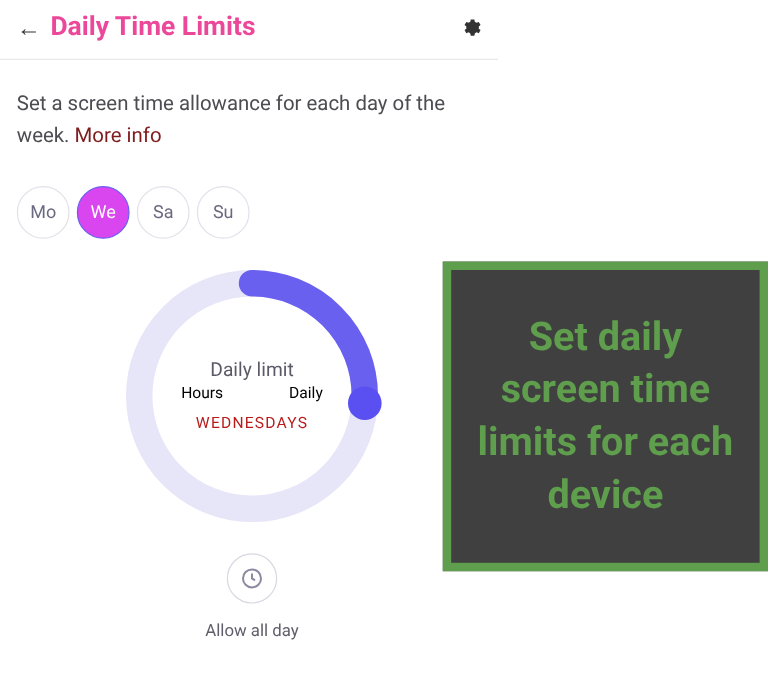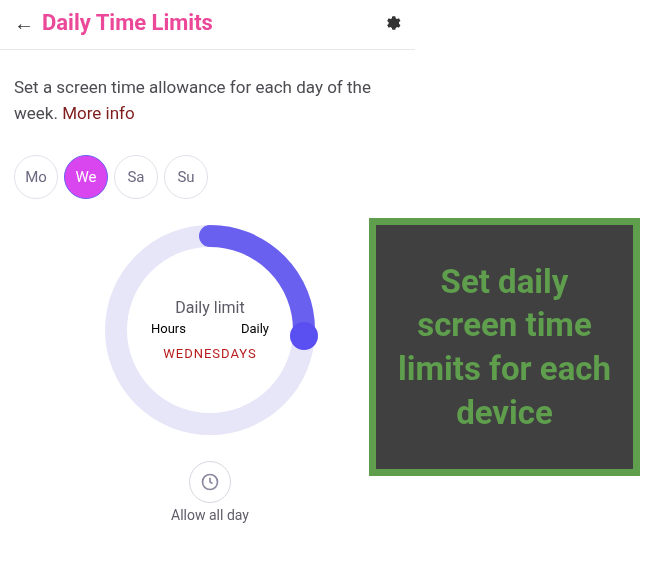--- a/index.html
+++ b/index.html
@@ -32,21 +32,21 @@
   .ring-fg { fill: none; stroke: #6a60f0; stroke-width: 22; stroke-linecap: round; }
   .knob { position: absolute; width: 28px; height: 28px; border-radius: 50%; background: #5a4ff0; }
   .gauge-center { position: absolute; inset: 0; display: flex; flex-direction: column; align-items: center; justify-content: center; }
   .gc-label { font-size: 16px; color: #5b5a66; margin-bottom: 2px; }
   .gc-time { font-size: 40px; font-weight: 400; letter-spacing: 1px; color: #222; line-height: 1.05; }
   .gc-units { display: flex; justify-content: space-between; width: 118px; font-size: 13px; color: #000000; margin-top: 2px; }
   .gc-day { font-size: 13px; letter-spacing: 1px; color: #b91c1c; margin-top: 10px; }
 
   
   .actions { width: 420px; display: flex; justify-content: center; gap: 58px; margin-top: 22px; }
-  .act { display: flex; flex-direction: column; align-items: center; gap: 4px; cursor: pointer; }
+  .act { display: flex; flex-direction: column; align-items: center; gap: 15px; cursor: pointer; }
   .act-circle { width: 42px; height: 42px; border-radius: 50%; border: 1px solid #d8d7e2; display: flex; align-items: center; justify-content: center; }
   .act-circle svg { width: 20px; height: 20px; stroke: #8b89a0; fill: none; stroke-width: 2; }
   .act-label { font-size: 14px; color: #5f5e6a; }
 
   
   .callout { position: absolute; left: 369px; top: 218px; width: 271px; height: 258px; background: #404040; border: 7px solid #5e9e4c; padding: 22px 18px; display: flex; align-items: center; justify-content: center; }
   .callout .txt { font-size: 33px; line-height: 1.32; font-weight: 700; color: #5e9e4c; text-align: center; }
 </style>
 </head>
 <body>

